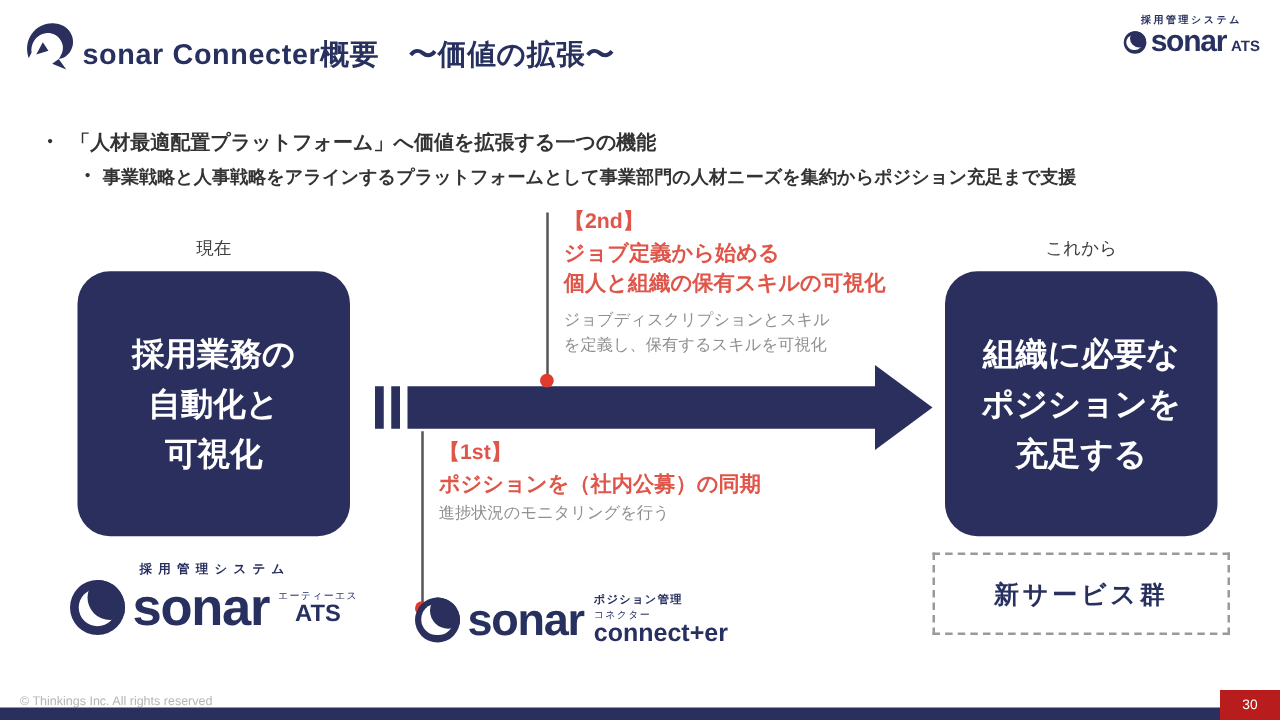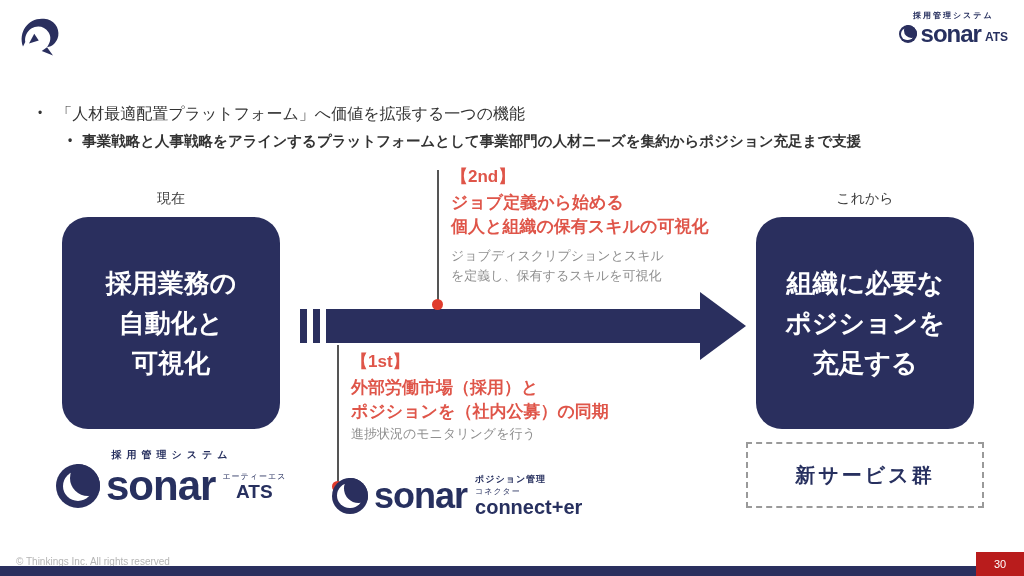--- a/index.html
+++ b/index.html
@@ -17,21 +17,21 @@
   .brand-tr .wordmark{font-size:24px;}
   .brand-tr .suffix{font-size:12px;font-weight:bold;margin-top:6px;}
   
   .sonar-icon{position:relative;border-radius:50%;background:#2a2f5e;overflow:hidden;flex:none;}
   .sonar-icon::before{content:"";position:absolute;left:15%;top:15%;width:70%;height:70%;background:#fff;border-radius:50%;}
   .sonar-icon::after{content:"";position:absolute;left:32%;top:-10%;width:82%;height:82%;background:#2a2f5e;border-radius:50%;}
   .icon-18{width:18px;height:18px;}
   .icon-36{width:36px;height:36px;}
   .icon-44{width:44px;height:44px;}
   
-  .bullet-main{position:absolute;left:38px;top:104px;font-size:16px;font-weight:normal;color:#333;white-space:nowrap;}
+  .bullet-main{position:absolute;left:38px;top:104px;font-size:16px;font-weight:bold;color:#333;white-space:nowrap;}
   .bullet-sub{position:absolute;left:68px;top:132px;font-size:14.5px;font-weight:bold;color:#333;white-space:nowrap;}
   .marker{display:inline-block;margin-right:14px;font-size:12px;vertical-align:2px;}
   .bullet-sub .marker{margin-right:10px;}
   
   .stage-label{position:absolute;top:190px;width:218px;text-align:center;font-size:14px;color:#3d3d3d;}
   .label-now{left:62px;}
   .label-future{left:756px;}
   .big-box{
     position:absolute;top:217px;width:218px;height:212px;background:#2a2f5e;border-radius:26px;
     color:#fff;display:flex;align-items:center;justify-content:center;text-align:center;
@@ -84,20 +84,21 @@
 </head>
 <body>
 
 <div class="slide">
 
   <svg class="dolphin" viewBox="0 0 64 64" width="48" height="48">
     <path d="M12 46 C5 26 20 7 40 9 C53 10 61 21 59 32 C57 41 51 46 44 47 C49 40 50 33 46 27 C41 19 31 17 23 22 C17 26 14 33 15 40 Z" fill="#2a2f5e"></path>
     <path d="M44 47 L52 58 L37 52 Z" fill="#2a2f5e"></path>
     <path d="M27 29 L20 42 L33 38 Z" fill="#2a2f5e"></path>
   </svg>
+  <div class="title">sonar Connecter概要　〜価値の拡張〜</div>
 
   <div class="brand-tr">
     <div class="sys-label">採用管理システム</div>
     <div class="brand-row">
       <span class="sonar-icon icon-18"></span>
       <span class="wordmark">sonar</span>
       <span class="suffix">ATS</span>
     </div>
   </div>
 
@@ -139,21 +140,20 @@
   <div class="step-block block-2nd">
     <div class="step-tag">【2nd】</div>
     <div class="step-hl">ジョブ定義から始める</div>
     <div class="step-hl">個人と組織の保有スキルの可視化</div>
     <div class="step-detail detail-gap">ジョブディスクリプションとスキル</div>
     <div class="step-detail">を定義し、保有するスキルを可視化</div>
   </div>
 
   <div class="step-block block-1st">
     <div class="step-tag">【1st】</div>
-    <div class="step-hl">外部労働市場（採用）と</div>
     <div class="step-hl">ポジションを（社内公募）の同期</div>
     <div class="step-detail">進捗状況のモニタリングを行う</div>
   </div>
 
   <div class="ats-logo">
     <div class="ats-sys">採用管理システム</div>
     <div class="ats-row">
       <span class="sonar-icon icon-44"></span>
       <span class="wordmark">sonar</span>
       <span class="ats-right">

